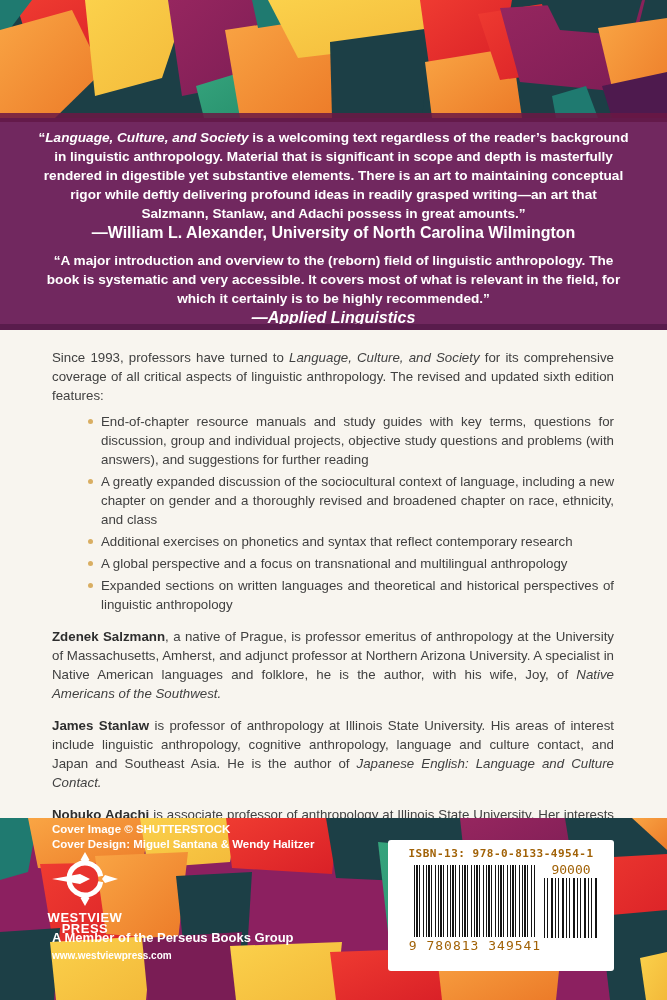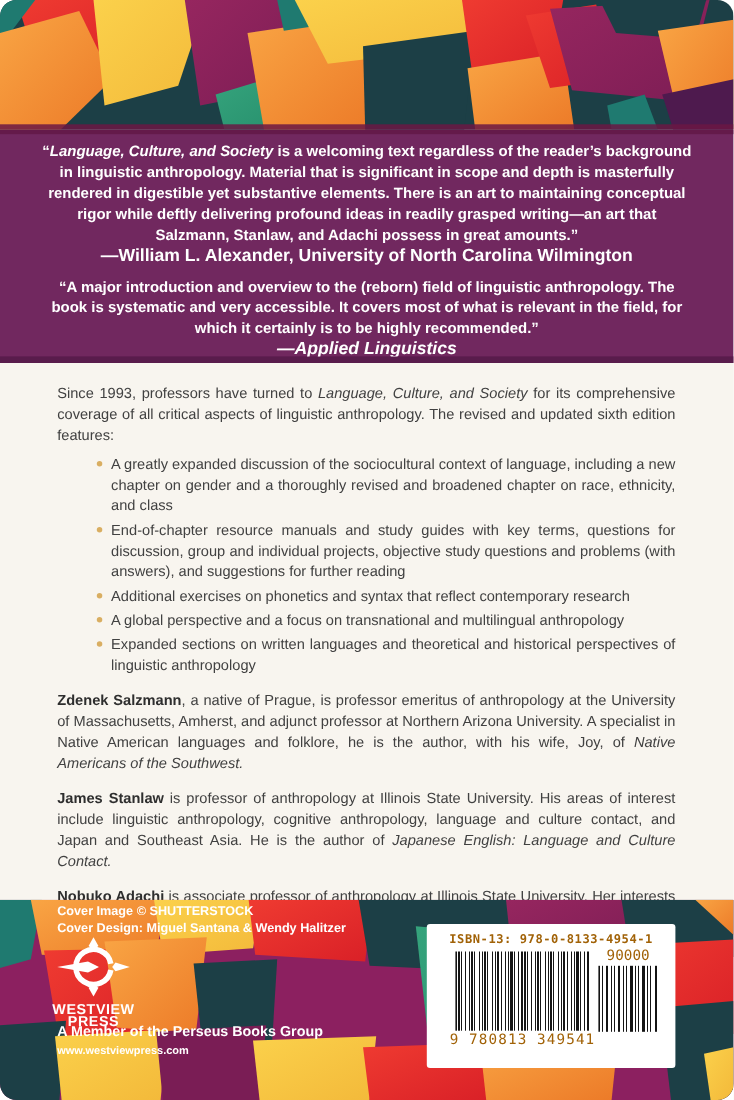--- a/index.html
+++ b/index.html
@@ -1,17 +1,17 @@
 <!DOCTYPE html>
 <html><head>
 <meta charset="utf-8">
 <style>
   html,body{margin:0;padding:0;}
   body{width:667px;height:1000px;font-family:"Liberation Sans",sans-serif;-webkit-font-smoothing:antialiased;}
-  .cover{position:relative;width:667px;height:1000px;overflow:hidden;background:#f8f5ef;border-radius:15px;}
+  .cover{position:relative;width:667px;height:1000px;overflow:hidden;background:#f8f5ef;}
 
   
   .band-top{position:absolute;top:0;left:0;width:667px;height:118px;display:block;}
   .band-bottom{position:absolute;bottom:0;left:0;width:667px;height:182px;display:block;}
 
   
   .review-band{
     position:absolute;top:118px;left:0;width:667px;height:212px;
     background:#71285f;box-sizing:border-box;
     border-top:4px solid #641a4a;border-bottom:6px solid #591c4c;
@@ -132,22 +132,22 @@
     <p class="quote quote-1"><span>“</span><i>Language, Culture, and Society</i><span> is a welcoming text regardless of the reader’s background in linguistic anthropology. Material that is significant in scope and depth is masterfully rendered in digestible yet substantive elements. There is an art to maintaining conceptual rigor while deftly delivering profound ideas in readily grasped writing—an art that Salzmann, Stanlaw, and Adachi possess in great amounts.”</span></p>
     <p class="attribution">—William L. Alexander, University of North Carolina Wilmington</p>
     <p class="quote quote-2">“A major introduction and overview to the (reborn) field of linguistic anthropology. The book is systematic and very accessible. It covers most of what is relevant in the field, for which it certainly is to be highly recommended.”</p>
     <p class="attribution italic">—Applied Linguistics</p>
   </div>
 
   <div class="body-section">
     <p><span>Since 1993, professors have turned to </span><i>Language, Culture, and Society</i><span> for its comprehensive coverage of all critical aspects of linguistic anthropology. The revised and updated sixth edition features:</span></p>
 
     <ul class="features-list">
+      <li><span class="dot"></span><span>End-of-chapter resource manuals and study guides with key terms, questions for discussion, group and individual projects, objective study questions and problems (with answers), and suggestions for further reading</span></li>
       <li><span class="dot"></span><span>A greatly expanded discussion of the sociocultural context of language, including a new chapter on gender and a thoroughly revised and broadened chapter on race, ethnicity, and class</span></li>
-      <li><span class="dot"></span><span>End-of-chapter resource manuals and study guides with key terms, questions for discussion, group and individual projects, objective study questions and problems (with answers), and suggestions for further reading</span></li>
       <li><span class="dot"></span><span>Additional exercises on phonetics and syntax that reflect contemporary research</span></li>
       <li><span class="dot"></span><span>A global perspective and a focus on transnational and multilingual anthropology</span></li>
       <li><span class="dot"></span><span>Expanded sections on written languages and theoretical and historical perspectives of linguistic anthropology</span></li>
     </ul>
 
     <p class="author"><b>Zdenek Salzmann</b><span>, a native of Prague, is professor emeritus of anthropology at the University of Massachusetts, Amherst, and adjunct professor at Northern Arizona University. A specialist in Native American languages and folklore, he is the author, with his wife, Joy, of </span><i>Native Americans of the Southwest.</i></p>
     <p class="author"><b>James Stanlaw</b><span> is professor of anthropology at Illinois State University. His areas of interest include linguistic anthropology, cognitive anthropology, language and culture contact, and Japan and Southeast Asia. He is the author of </span><i>Japanese English: Language and Culture Contact.</i></p>
     <p class="author"><b>Nobuko Adachi</b><span> is associate professor of anthropology at Illinois State University. Her interests include language and transnationalism, ethnohistory, and ethnic studies. She is the author of </span><i>Japanese Diasporas: Unsung Pasts, Conflicting Presents, and Uncertain Futures.</i></p>
   </div>
 

